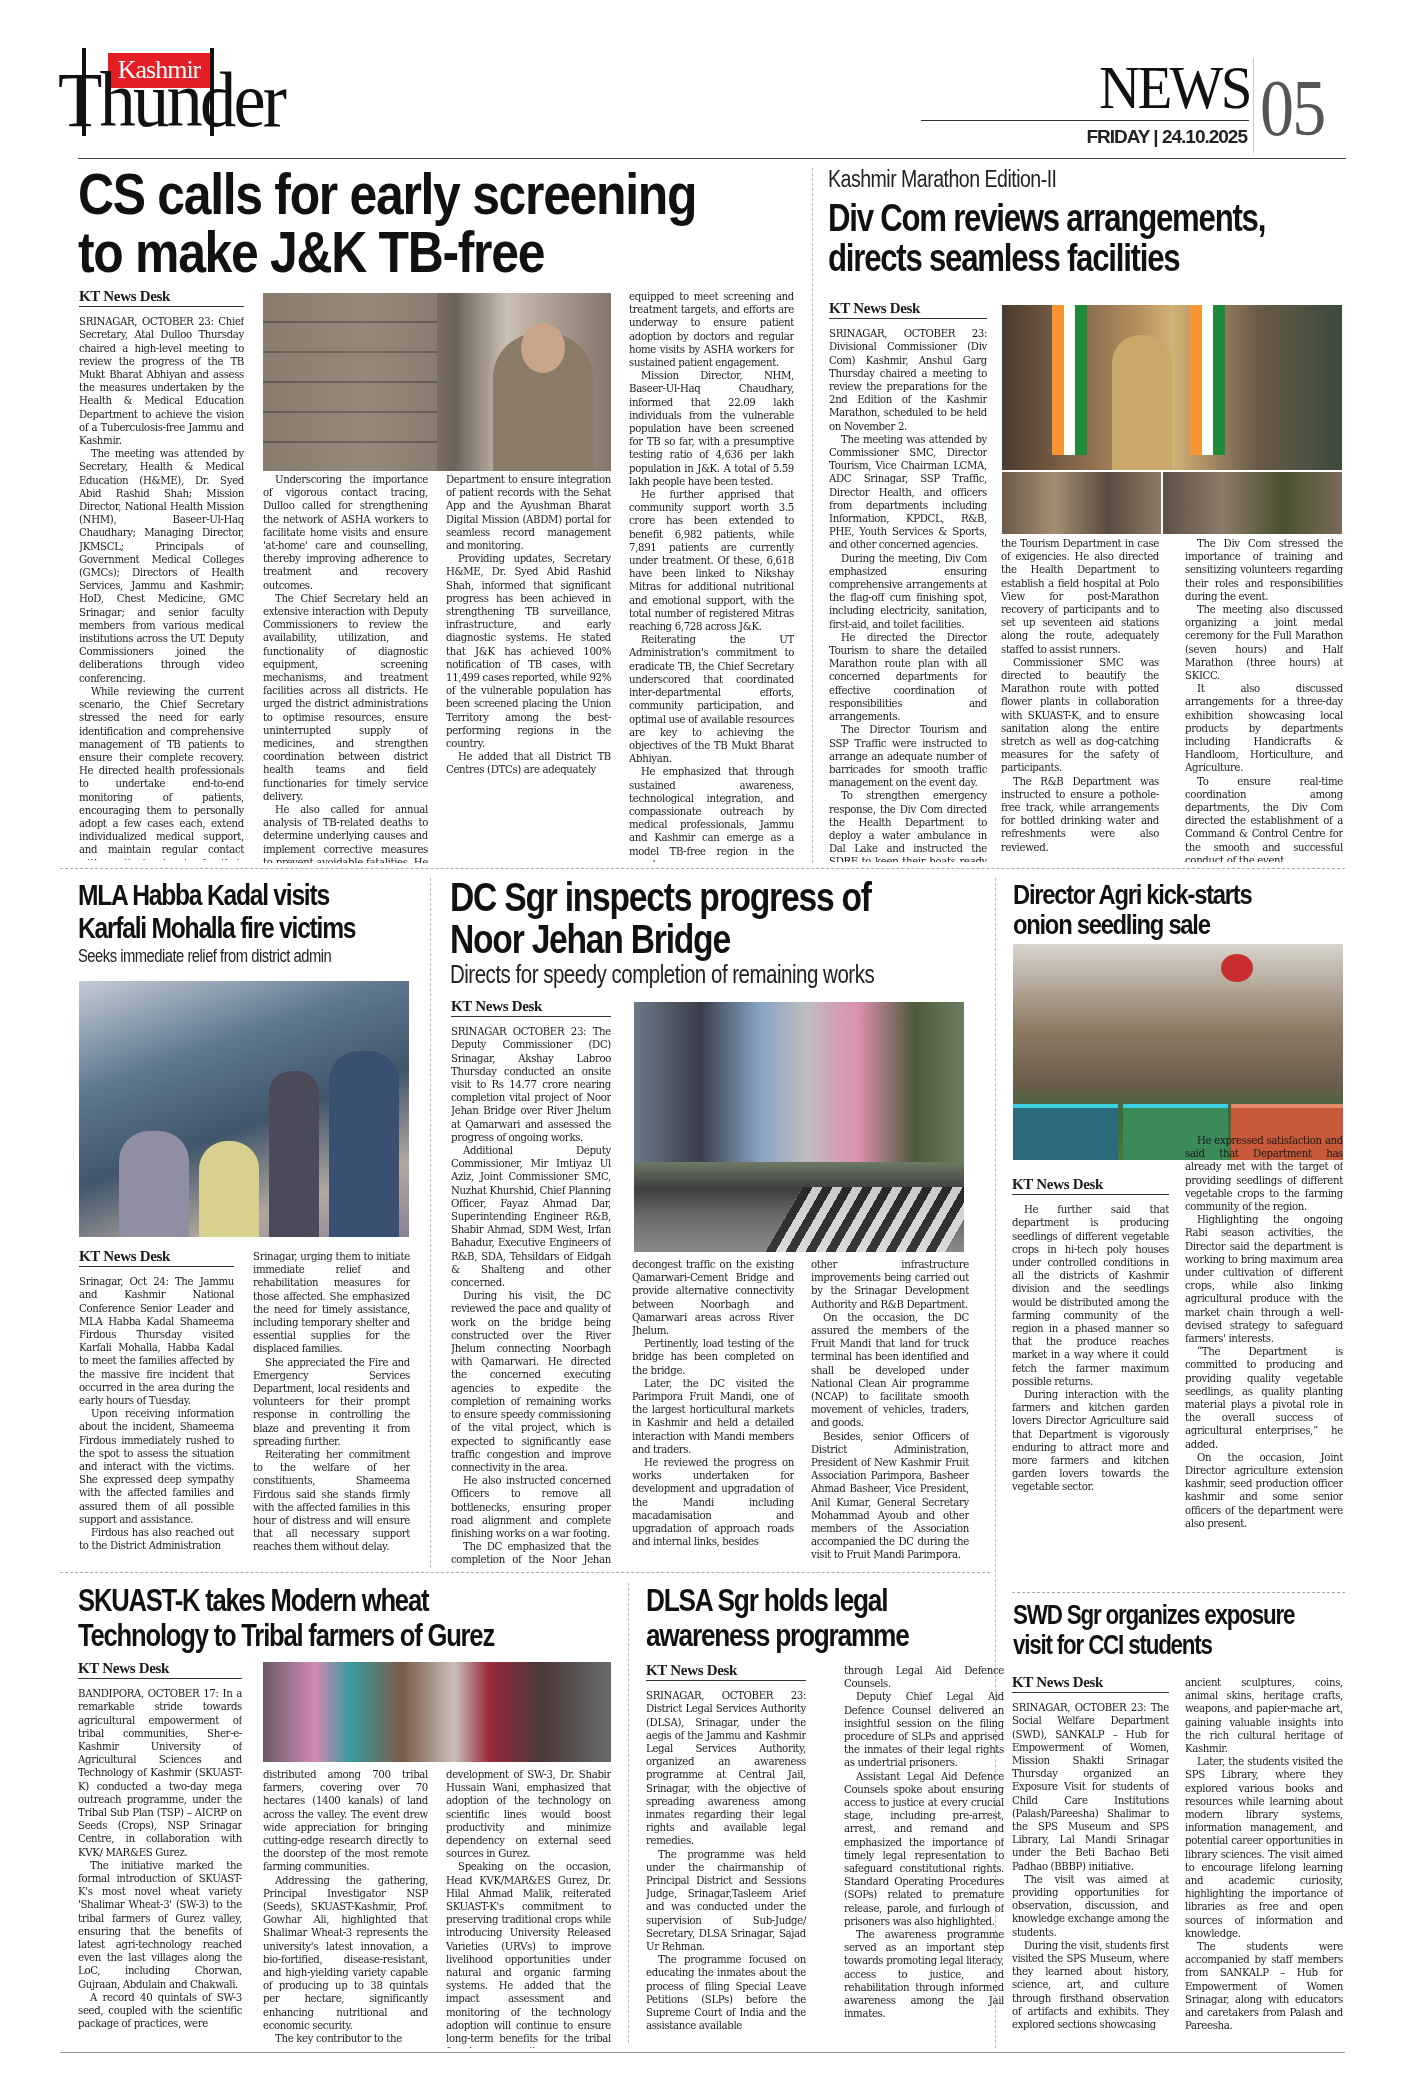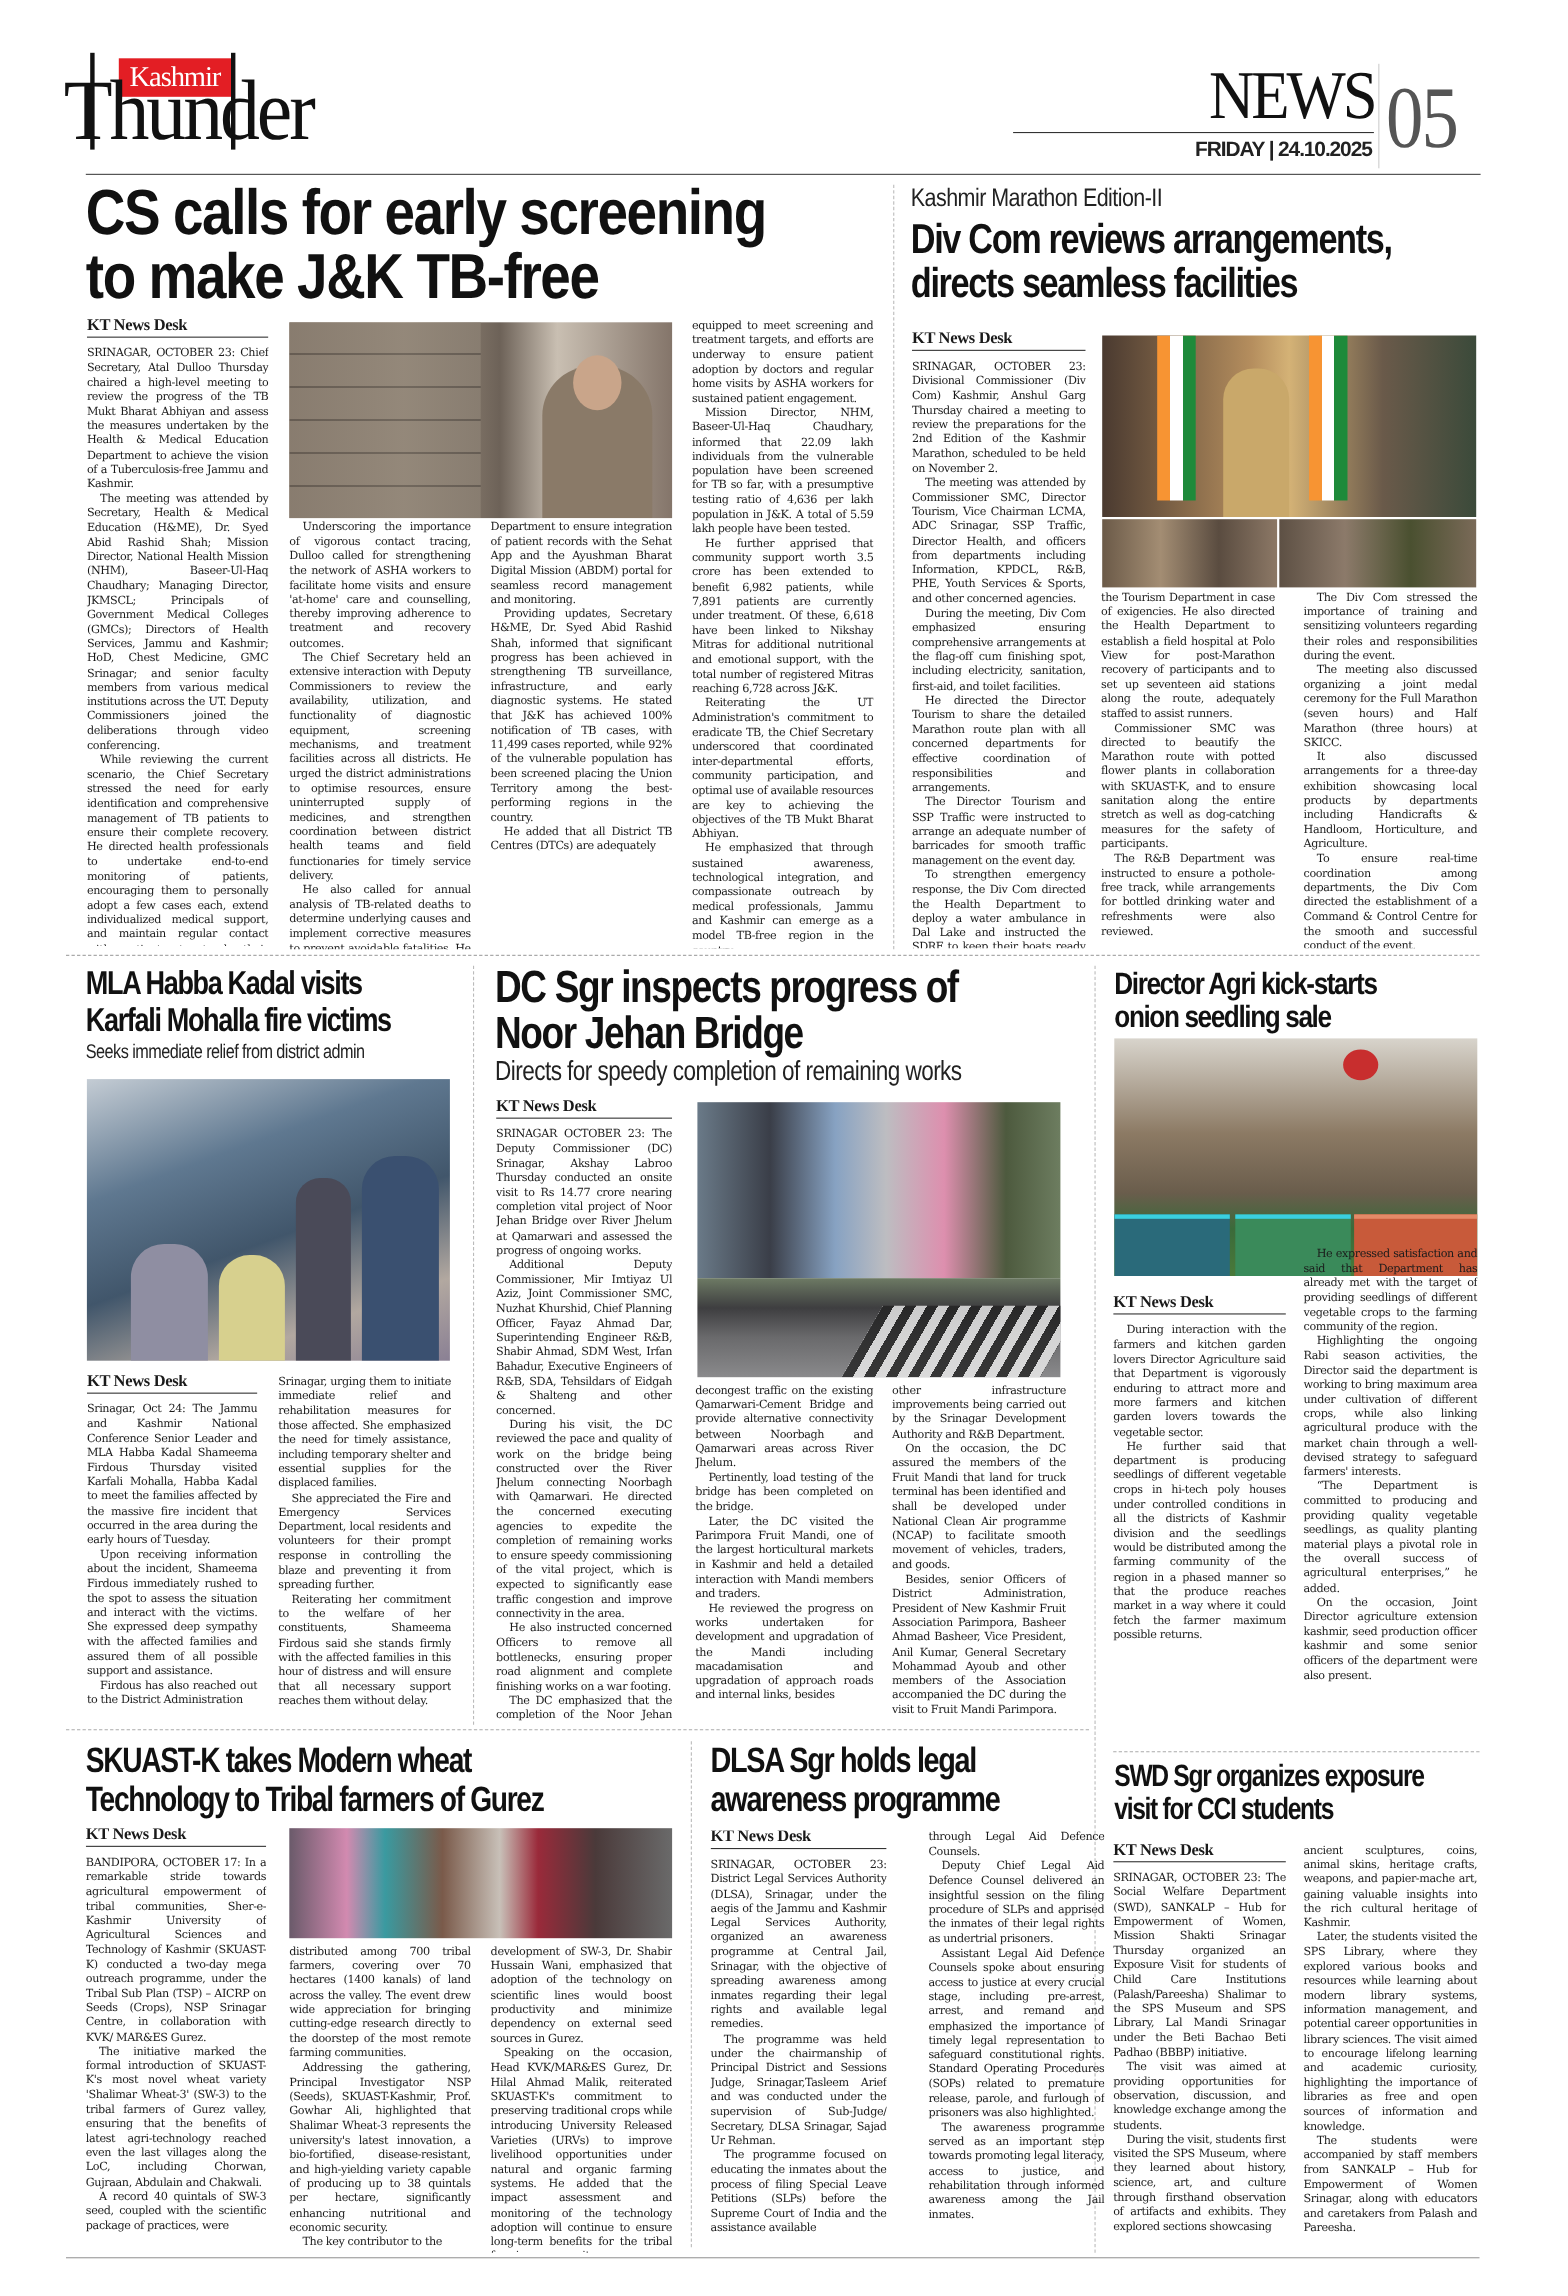--- a/index.html
+++ b/index.html
@@ -169,22 +169,22 @@
     <div>onion seedling sale</div>
   </div>
   <div class="photo" style="left:1013px;top:944px;width:330px;height:216px;background:linear-gradient(180deg,#d8d4cc 0%,#8c7a64 40%,#6a5d4c 65%,#3b6a3a 80%,#4a7a3a 100%)">
     <div class="abs" style="left:0;top:160px;width:105px;height:56px;background:#2a6a7a;border-top:4px solid #3ad0e0"></div>
     <div class="abs" style="left:110px;top:160px;width:105px;height:56px;background:#3a8a5a;border-top:4px solid #3ad0e0"></div>
     <div class="abs" style="left:218px;top:160px;width:112px;height:56px;background:#c85a3a;border-top:4px solid #e48a68"></div>
     <div class="abs" style="left:208px;top:10px;width:32px;height:28px;background:#c82e2e;border-radius:50%"></div>
   </div>
   <div class="col" style="left:1012px;top:1178px;width:157px;height:395px">
     <div class="byline">KT News Desk</div>
+    <p>He further said that department is producing seedlings of different vegetable crops in hi-tech poly houses under controlled conditions in all the districts of Kashmir division and the seedlings would be distributed among the farming community of the region in a phased manner so that the produce reaches market in a way where it could fetch the farmer maximum possible returns.</p>
     <p>During interaction with the farmers and kitchen garden lovers Director Agriculture said that Department is vigorously enduring to attract more and more farmers and kitchen garden lovers towards the vegetable sector.</p>
-    <p>He further said that department is producing seedlings of different vegetable crops in hi-tech poly houses under controlled conditions in all the districts of Kashmir division and the seedlings would be distributed among the farming community of the region in a phased manner so that the produce reaches market in a way where it could fetch the farmer maximum possible returns.</p>
   </div>
   <div class="col" style="left:1185px;top:1134px;width:158px;height:395px">
     <p>He expressed satisfaction and said that Department has already met with the target of providing seedlings of different vegetable crops to the farming community of the region.</p>
     <p>Highlighting the ongoing Rabi season activities, the Director said the department is working to bring maximum area under cultivation of different crops, while also linking agricultural produce with the market chain through a well-devised strategy to safeguard farmers' interests.</p>
     <p>“The Department is committed to producing and providing quality vegetable seedlings, as quality planting material plays a pivotal role in the overall success of agricultural enterprises,” he added.</p>
     <p>On the occasion, Joint Director agriculture extension kashmir, seed production officer kashmir and some senior officers of the department were also present.</p>
   </div>
 </div>
 
 <div class="hrule" style="left:60px;top:1572px;width:930px"></div>

